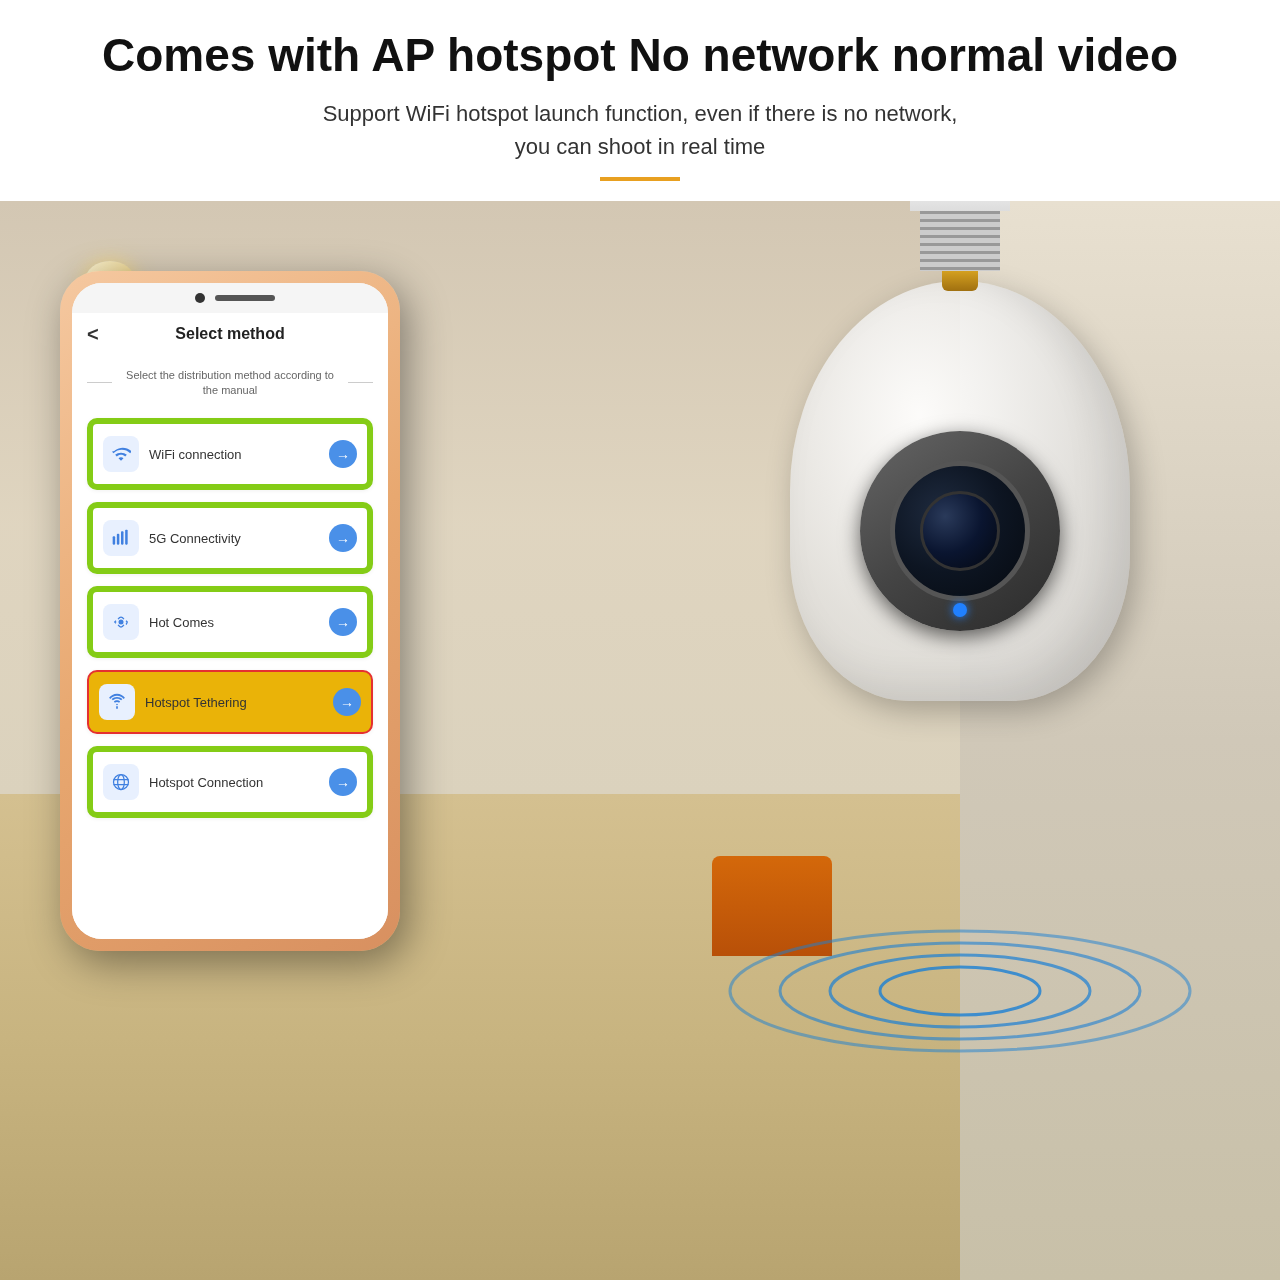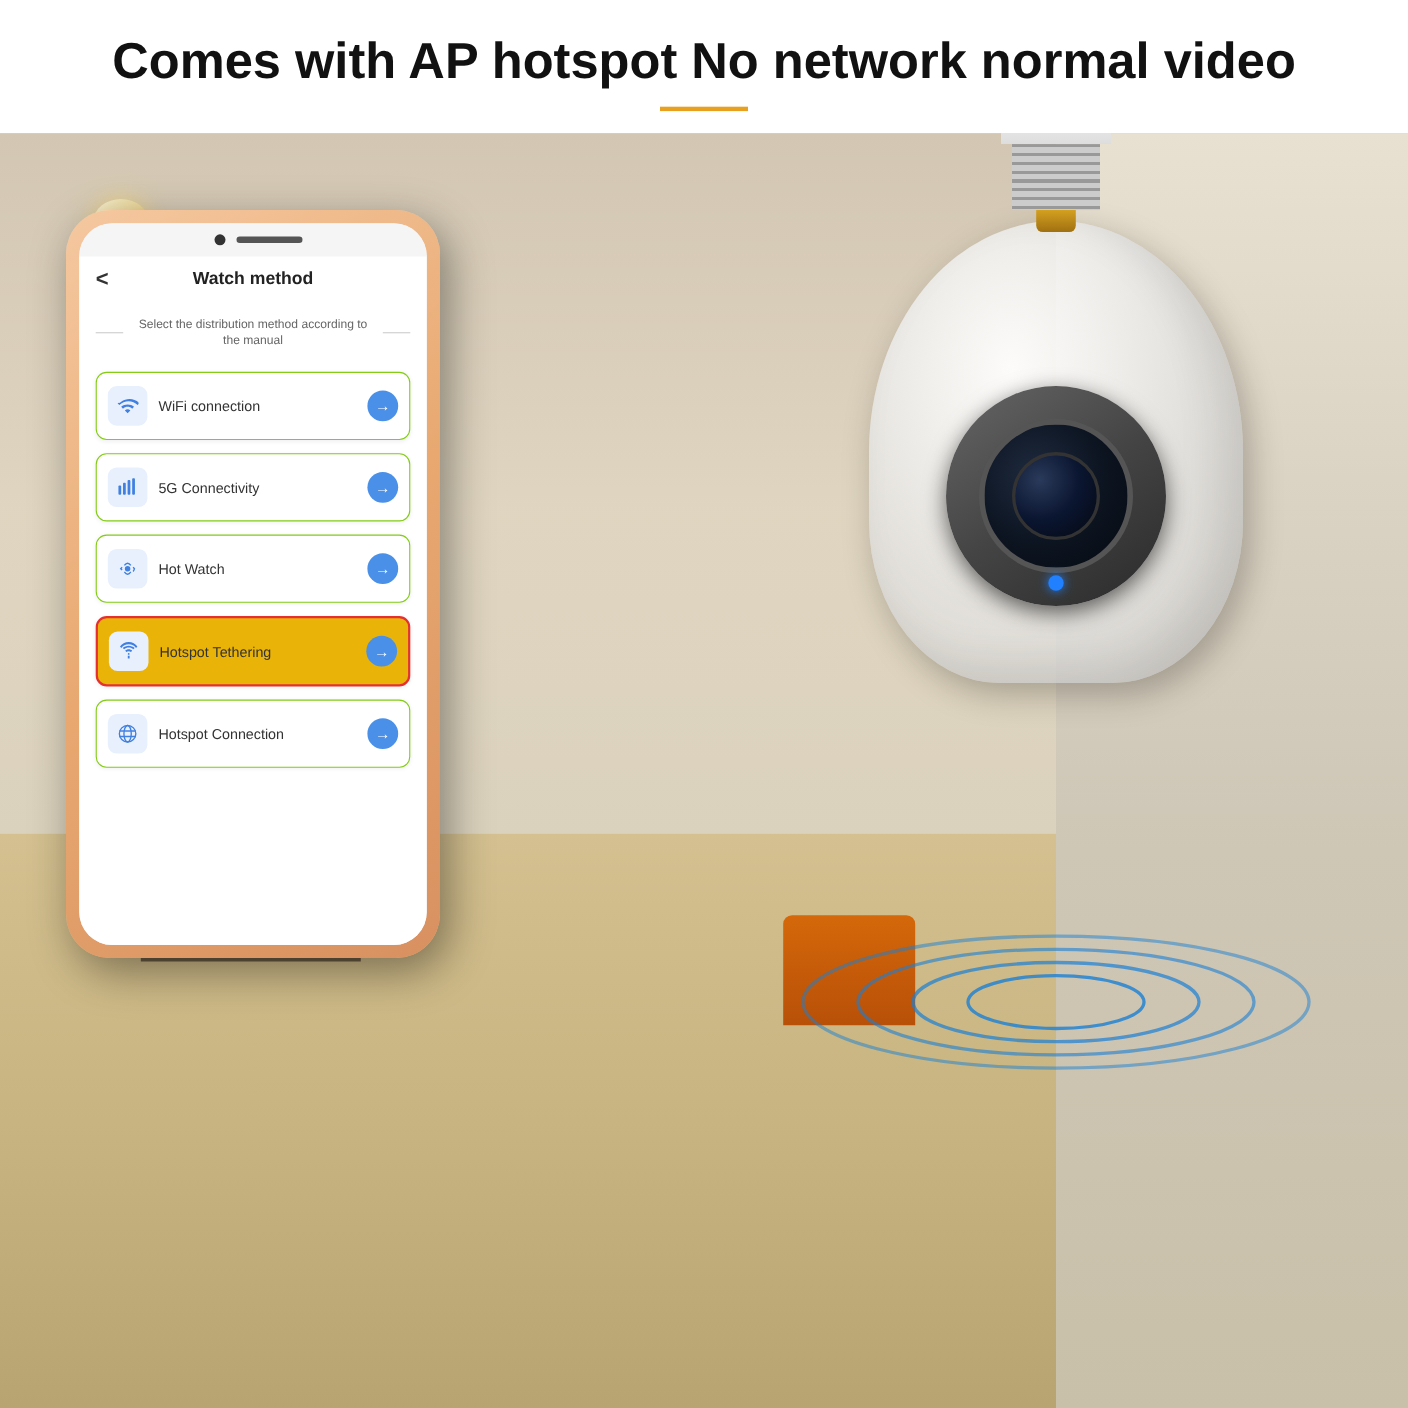--- a/index.html
+++ b/index.html
@@ -224,21 +224,21 @@
     }
 
     
     .menu-item {
       display: flex;
       align-items: center;
       padding: 12px 10px;
       margin-bottom: 12px;
       background: #fff;
       border-radius: 10px;
-      border: 1px solid #84cc16;
+      border: 6px solid #84cc16;
       box-shadow: 0 1px 4px rgba(0,0,0,0.06);
     }
 
     .menu-item.active-selected {
       border: 2px solid #e53030;
       background: #eab308;
     }
 
     .menu-icon {
       width: 36px;
@@ -312,20 +312,21 @@
     }
 
   </style>
 </head>
 <body>
 
 <div class="page-wrapper">
 
   <div class="header-section">
     <h1 class="main-title">Comes with AP hotspot No network normal video</h1>
+    <p class="subtitle">Support WiFi hotspot launch function, even if there is no network,<br>you can shoot in real time</p>
     <div class="accent-line"></div>
   </div>
 
   <div class="main-image-area">
 
     <div class="scene-bg"></div>
     <div class="room-floor"></div>
     <div class="marble-panel"></div>
 
     <div class="room-lamp">
@@ -342,21 +343,21 @@
         <div class="phone-inner">
 
           <div class="phone-top-bar">
             <div class="phone-camera-dot"></div>
             <div class="phone-speaker"></div>
           </div>
 
           <div class="app-screen">
             <div class="app-header">
               <span class="back-arrow">&lt;</span>
-              <span class="app-title">Watch method</span>
+              <span class="app-title">Select method</span>
             </div>
 
             <div class="app-subtitle">
               <span class="subtitle-line"></span>
               <span>Select the distribution method according to the manual</span>
               <span class="subtitle-line"></span>
             </div>
 
             <div class="menu-item">
               <div class="menu-icon">
@@ -381,21 +382,21 @@
               <div class="menu-arrow">→</div>
             </div>
 
             <div class="menu-item">
               <div class="menu-icon">
                 <svg viewBox="0 0 24 24">
                     <circle cx="12" cy="12" r="3" fill="#4080e0"></circle>
                     <path d="M8.5 8.5C9.5 7 10.7 6 12 6s2.5 1 3.5 2.5M15.5 15.5C14.5 17 13.3 18 12 18s-2.5-1-3.5-2.5M6 10.5C5 11.5 4.5 12 4.5 12s.5.5 1.5 1.5M18 10.5c1 1 1.5 1.5 1.5 1.5S19 14 18 15" stroke="#4080e0" stroke-width="1.5" fill="none"></path>
                   </svg>
               </div>
-              <span class="menu-label">Hot Watch</span>
+              <span class="menu-label">Hot Comes</span>
               <div class="menu-arrow">→</div>
             </div>
 
             <div class="menu-item active-selected">
               <div class="menu-icon">
                 <svg viewBox="0 0 24 24">
                     <path d="M12 2C8 2 4.5 4 2.5 7l1.5 1.5C5.5 6 8.5 4.5 12 4.5s6.5 1.5 8 4l1.5-1.5C19.5 4 16 2 12 2zm0 4c-2.5 0-4.8 1-6.5 2.5L7 10c1.3-1.3 3-2 5-2s3.7.7 5 2l1.5-1.5C16.8 7 14.5 6 12 6zm0 4c-1.5 0-2.8.6-3.8 1.5L9.5 13C10.2 12.4 11 12 12 12s1.8.4 2.5 1l1.3-1.5C14.8 10.6 13.5 10 12 10zm0 4c-.6 0-1 .4-1 1s.4 1 1 1 1-.4 1-1-.4-1-1-1zm-1 3v3h2v-3h-2z" fill="#4080e0"></path>
                   </svg>
               </div>
               <span class="menu-label">Hotspot Tethering</span>

